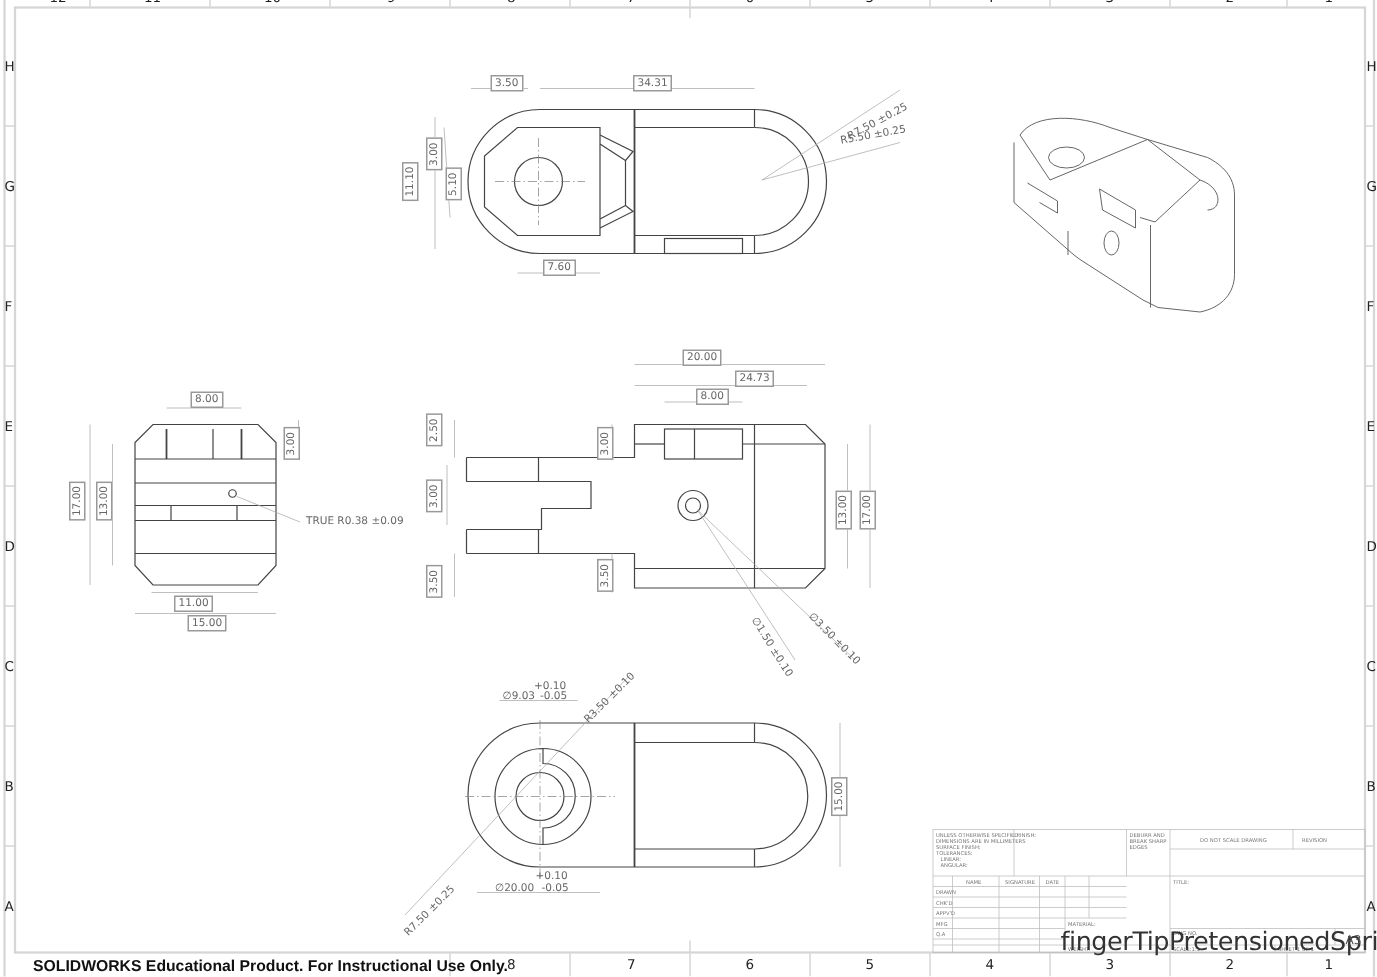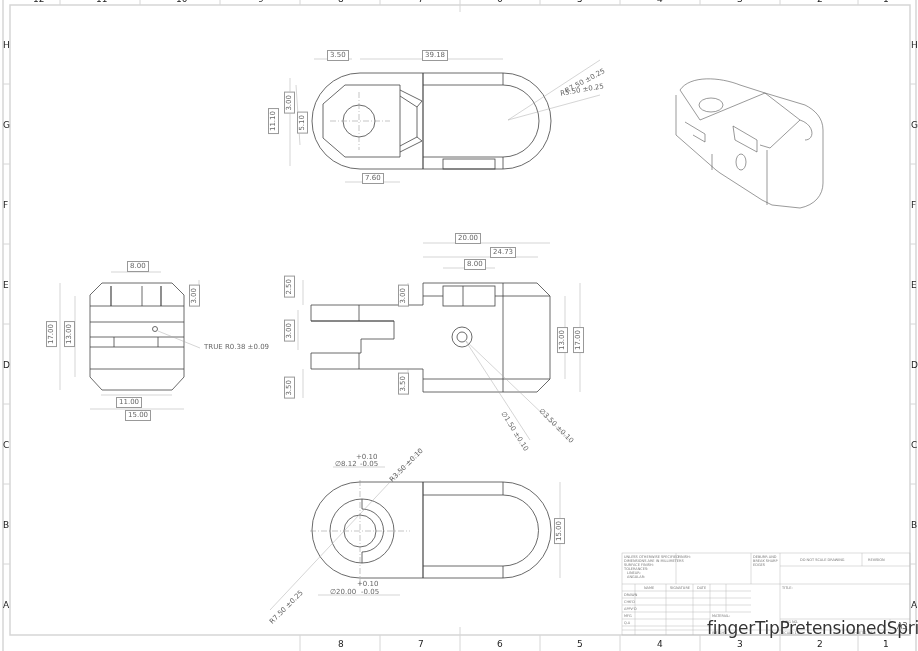--- a/index.html
+++ b/index.html
@@ -245,21 +245,21 @@
   <span class="zone-label" style="left:911px;top:40px">H</span>
   <span class="zone-label" style="left:911px;top:120px">G</span>
   <span class="zone-label" style="left:911px;top:200px">F</span>
   <span class="zone-label" style="left:911px;top:280px">E</span>
   <span class="zone-label" style="left:911px;top:360px">D</span>
   <span class="zone-label" style="left:911px;top:440px">C</span>
   <span class="zone-label" style="left:911px;top:520px">B</span>
   <span class="zone-label" style="left:911px;top:600px">A</span>
 
   <span class="dim" style="left:327px;top:50px">3.50</span>
-  <span class="dim" style="left:422px;top:50px">39.18</span>
+  <span class="dim" style="left:422px;top:50px">34.31</span>
   <span class="dim v" style="left:284px;top:92px">3.00</span>
   <span class="dim v" style="left:297px;top:112px">5.10</span>
   <span class="dim v" style="left:268px;top:108px">11.10</span>
   <span class="dim" style="left:362px;top:173px">7.60</span>
   <span class="note" style="left:563px;top:77px;transform:rotate(-28deg)">R7.50 ±0.25</span>
   <span class="note" style="left:560px;top:86px;transform:rotate(-10deg)">R5.50 ±0.25</span>
 
   <span class="dim" style="left:127px;top:261px">8.00</span>
   <span class="dim v" style="left:189px;top:285px">3.00</span>
   <span class="dim v" style="left:46px;top:321px">17.00</span>
@@ -275,21 +275,21 @@
   <span class="dim v" style="left:284px;top:320px">3.00</span>
   <span class="dim v" style="left:398px;top:285px">3.00</span>
   <span class="dim v" style="left:284px;top:377px">3.50</span>
   <span class="dim v" style="left:398px;top:373px">3.50</span>
   <span class="dim v" style="left:557px;top:327px">13.00</span>
   <span class="dim v" style="left:573px;top:327px">17.00</span>
   <span class="note" style="left:506px;top:410px;transform:rotate(58deg);transform-origin:left top">∅1.50 ±0.10</span>
   <span class="note" style="left:543px;top:407px;transform:rotate(45deg);transform-origin:left top">∅3.50 ±0.10</span>
 
   <span class="note" style="left:356px;top:453px">+0.10</span>
-  <span class="note" style="left:335px;top:460px">∅8.12</span>
+  <span class="note" style="left:335px;top:460px">∅9.03</span>
   <span class="note" style="left:360px;top:460px">-0.05</span>
   <span class="note" style="left:388px;top:478px;transform:rotate(-45deg);transform-origin:left top">R3.50 ±0.10</span>
   <span class="note" style="left:357px;top:580px">+0.10</span>
   <span class="note" style="left:330px;top:588px">∅20.00</span>
   <span class="note" style="left:361px;top:588px">-0.05</span>
   <span class="note" style="left:268px;top:620px;transform:rotate(-45deg);transform-origin:left top">R7.50 ±0.25</span>
   <span class="dim v" style="left:554px;top:518px">15.00</span>
 
   <div>
     <span class="tb-text" style="left:624px;top:555px">UNLESS OTHERWISE SPECIFIED:</span>
@@ -315,13 +315,14 @@
     <span class="tb-text" style="left:712px;top:614px">MATERIAL:</span>
     <span class="tb-text" style="left:712px;top:631px">WEIGHT:</span>
     <span class="tb-text" style="left:782px;top:586px">TITLE:</span>
     <span class="tb-text" style="left:782px;top:620px">DWG NO.</span>
     <span class="tb-text" style="left:782px;top:631px">SCALE:1:1</span>
     <span class="tb-text" style="left:852px;top:631px">SHEET 1 OF 1</span>
   </div>
   <span class="dwg-name">fingerTipPretensionedSpringPo</span>
   <span class="size-a">A3</span>
 
+  <span class="watermark">SOLIDWORKS Educational Product. For Instructional Use Only.</span>
 </div>
 
 </body></html>

